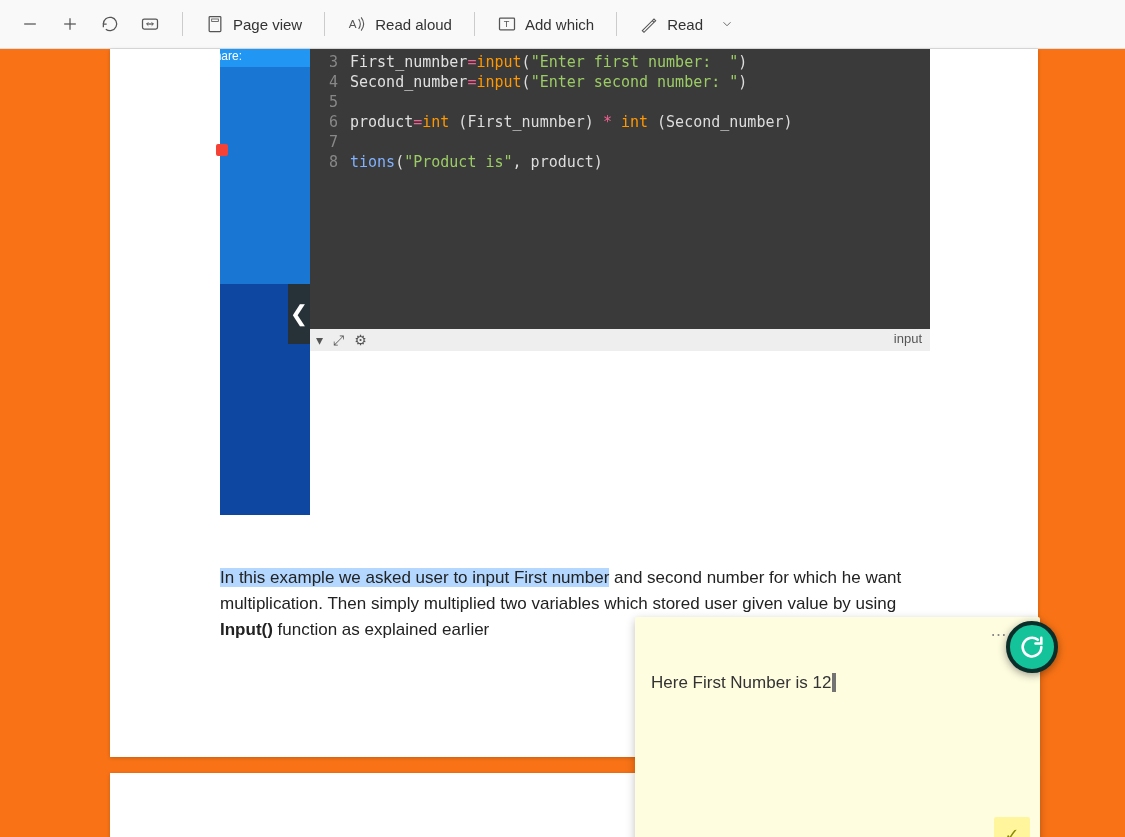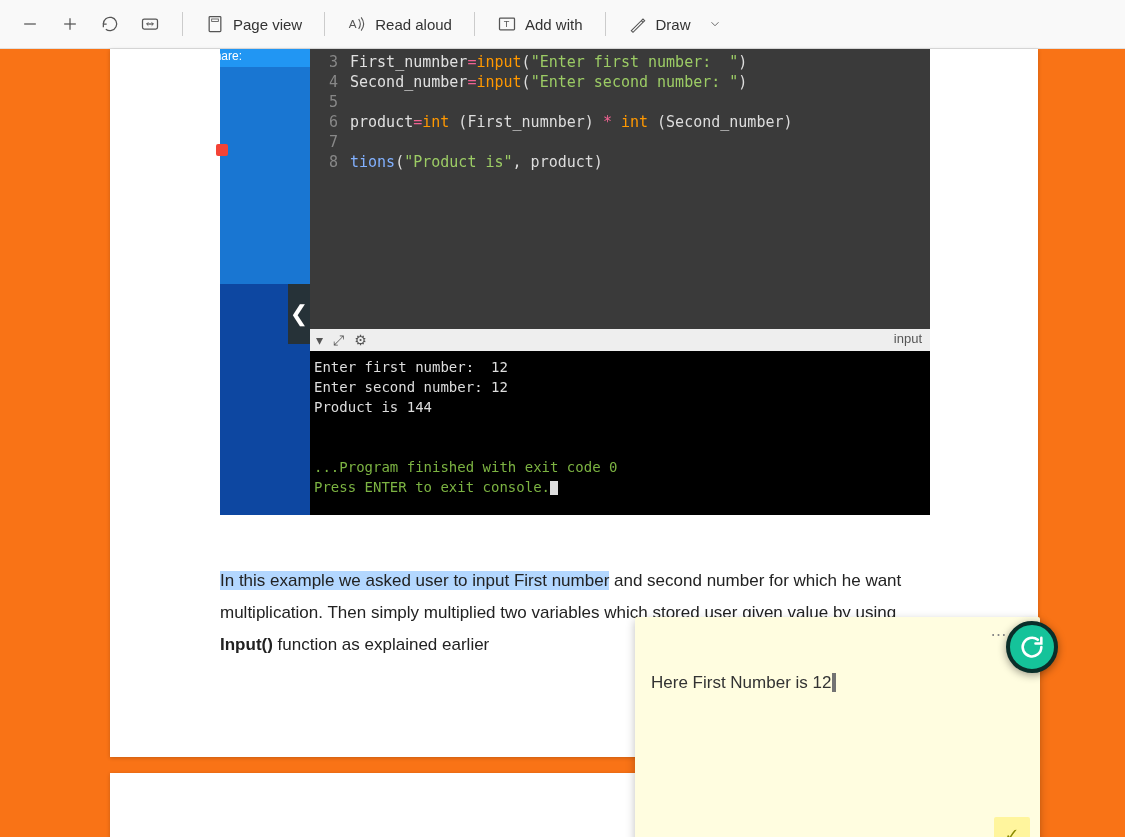--- a/index.html
+++ b/index.html
@@ -36,21 +36,21 @@
 
 .console-header { position: absolute; left: 90px; top: 280px; width: 620px; height: 22px; background: #eee; }
 .console-header .tab { position: absolute; right: 8px; top: 2px; font-size: 13px; color: #555; }
 .console-header .icn { position: absolute; left: 6px; top: 3px; color: #555; font-size: 14px; display: flex; gap: 10px; }
 
 .terminal { position: absolute; left: 90px; top: 302px; width: 620px; height: 164px; background: #000; font-family: Consolas, monospace; font-size: 14px; color: #ddd; padding: 6px 4px; line-height: 20px; white-space: pre; }
 .terminal .green { color: #7cb342; }
 .terminal .cursor { background: #ddd; display: inline-block; width: 8px; height: 14px; vertical-align: middle; }
 
 
-.body-text { position: absolute; left: 110px; top: 516px; width: 710px; font-size: 17px; line-height: 32px; color: #222; }
+.body-text { position: absolute; left: 110px; top: 516px; width: 710px; font-size: 17px; line-height: 26px; color: #222; }
 .body-text .hl { background: #b3d7ff; }
 .body-text strong { font-weight: 600; }
 
 
 .note { position: absolute; left: 635px; top: 568px; width: 405px; height: 246px; background: #fffde0; box-shadow: 0 3px 10px rgba(0,0,0,0.25); border-radius: 2px; }
 .note .note-top { position: absolute; right: 10px; top: 8px; display: flex; gap: 10px; color: #888; font-size: 16px; }
 .note .note-top span { cursor: pointer; }
 .note .note-body { position: absolute; left: 16px; top: 56px; font-size: 17px; color: #333; }
 .note .note-body .tcursor { border-right: 4px solid #737373; padding-right: 1px; }
 .note .check { position: absolute; right: 10px; bottom: 10px; width: 36px; height: 36px; background: #fff59d; display: flex; align-items: center; justify-content: center; color: #8a8a00; font-size: 18px; cursor: pointer; border-radius: 2px; }
@@ -120,30 +120,30 @@
     <span>Read aloud</span>
   </div>
   <div class="divider"></div>
   <div class="btn">
     <span class="icon">
         <svg viewBox="0 0 24 24" width="20" height="20">
           <rect x="3" y="5" width="18" height="14" rx="1" stroke-width="1.5"></rect>
           <text x="8" y="16" font-size="11" fill="#555" stroke="none">T</text>
         </svg>
       </span>
-    <span>Add with</span>
+    <span>Add which</span>
   </div>
   <div class="divider"></div>
   <div class="btn">
     <span class="icon">
         <svg viewBox="0 0 24 24" width="20" height="20">
           <path d="M4 20 L16 8 L18 10 L6 22 Z M16 8 L18 6 L20 8 L18 10" stroke-width="1.3"></path>
         </svg>
       </span>
-    <span>Draw</span>
+    <span>Read</span>
     <span class="icon chev">
         <svg viewBox="0 0 24 24" width="14" height="14">
           <polyline points="6,9 12,15 18,9" stroke-width="1.5"></polyline>
         </svg>
       </span>
   </div>
 </div>
 
 <div class="page-area">
   <div class="page">
@@ -180,27 +180,20 @@
 
       <div class="console-header">
         <div class="icn">
           <span>▾</span>
           <span>⤢</span>
           <span>⚙</span>
         </div>
         <div class="tab">input</div>
       </div>
 
-      <div class="terminal"><span>Enter first number:  12</span>
-<span>Enter second number: 12</span>
-<span>Product is 144</span>
-
-
-<span class="green">...Program finished with exit code 0</span>
-<span class="green">Press ENTER to exit console.</span><span class="cursor"></span></div>
     </div>
 
     <div class="body-text">
       <span class="hl">In this example we asked user to input First number</span><span> and second number for which he want multiplication. Then simply multiplied two variables which stored user given value by using </span><strong>Input()</strong><span> function as explained earlier</span>
     </div>
 
   </div>
   <div class="page2"></div>
 
   <div class="note">

